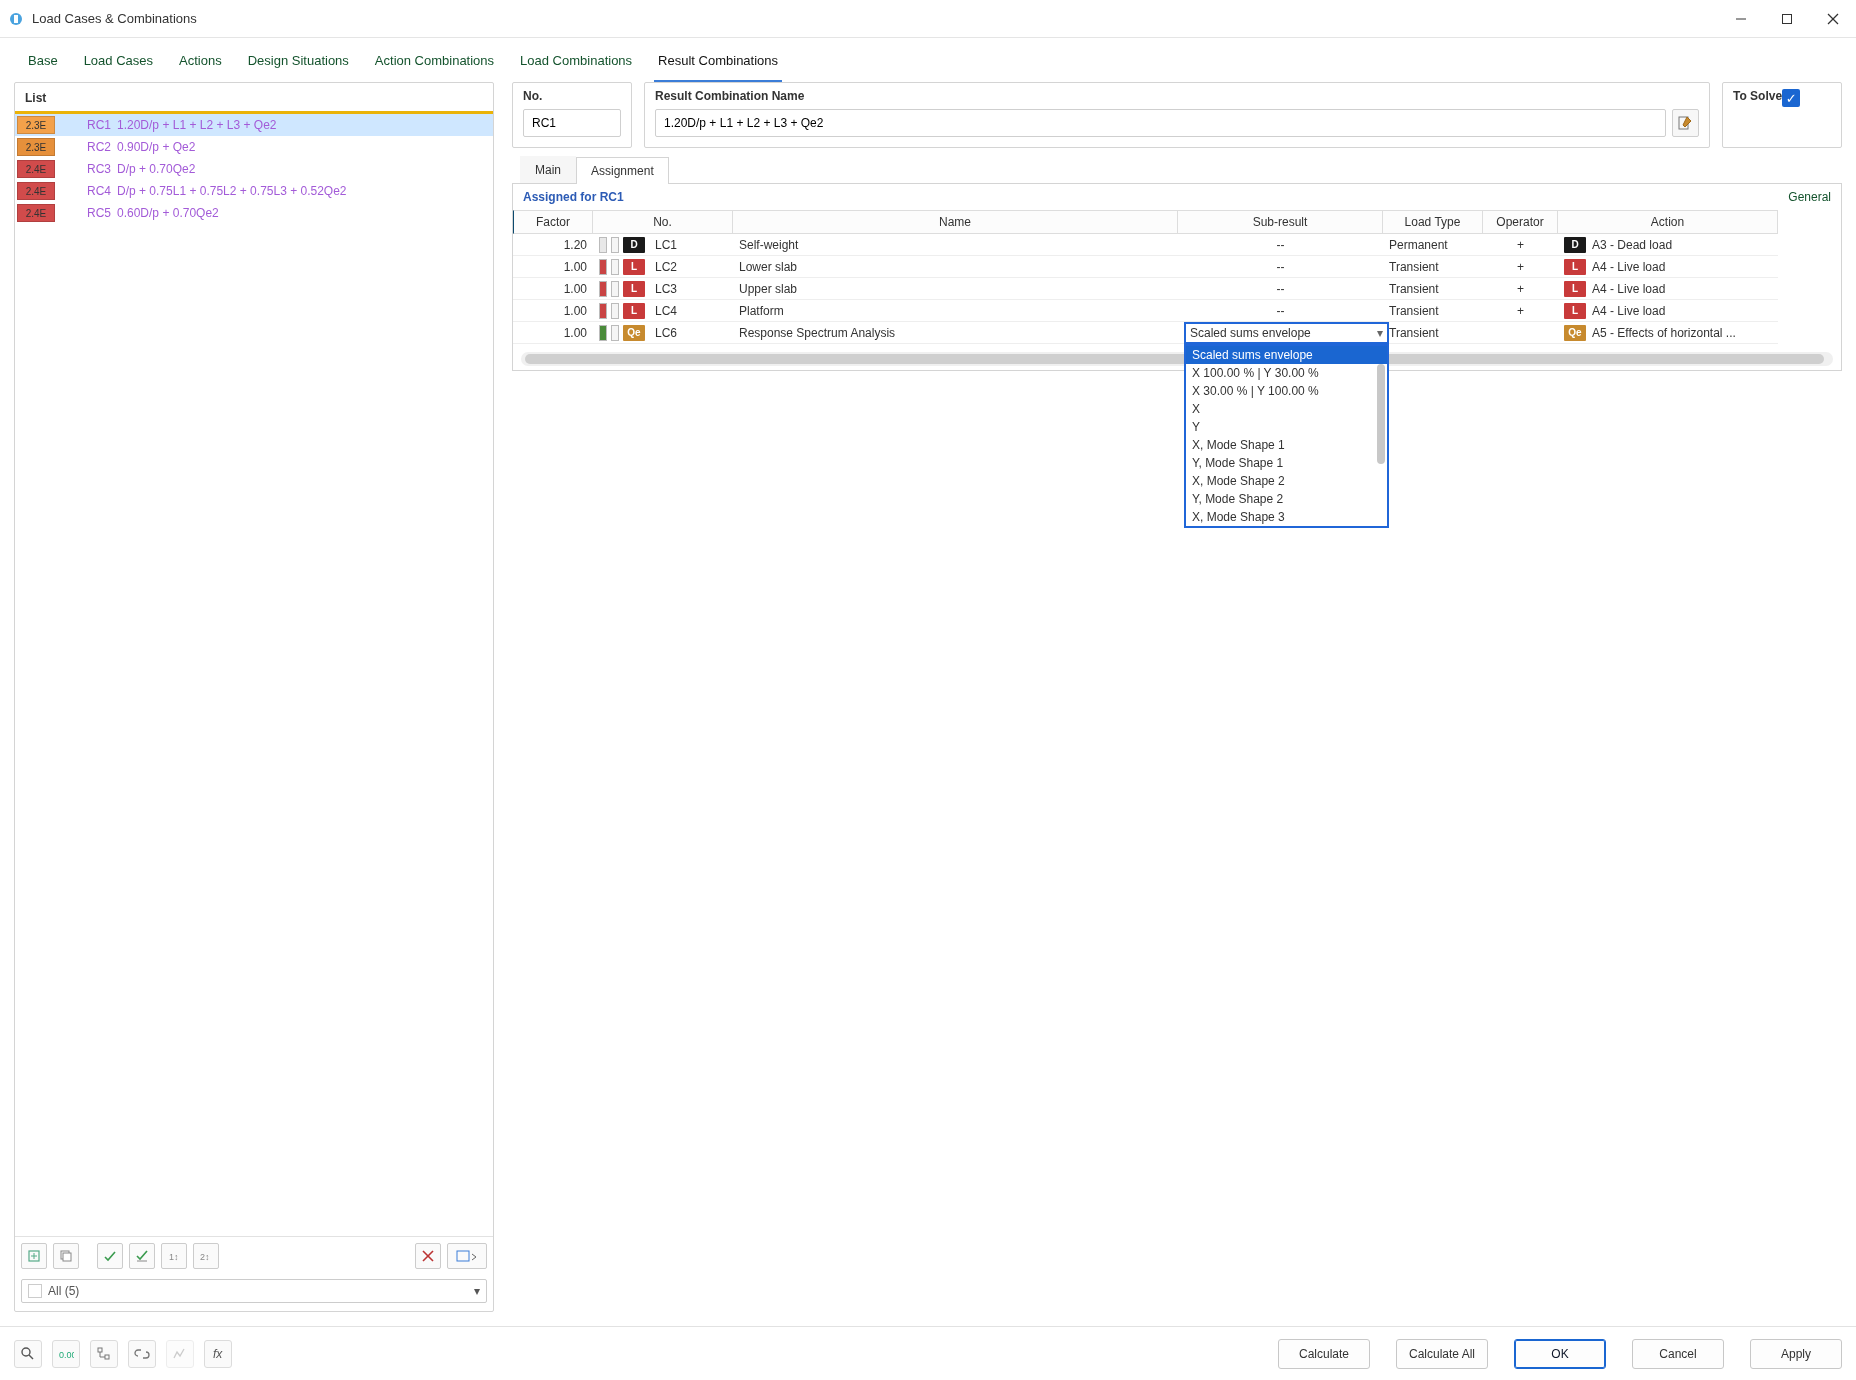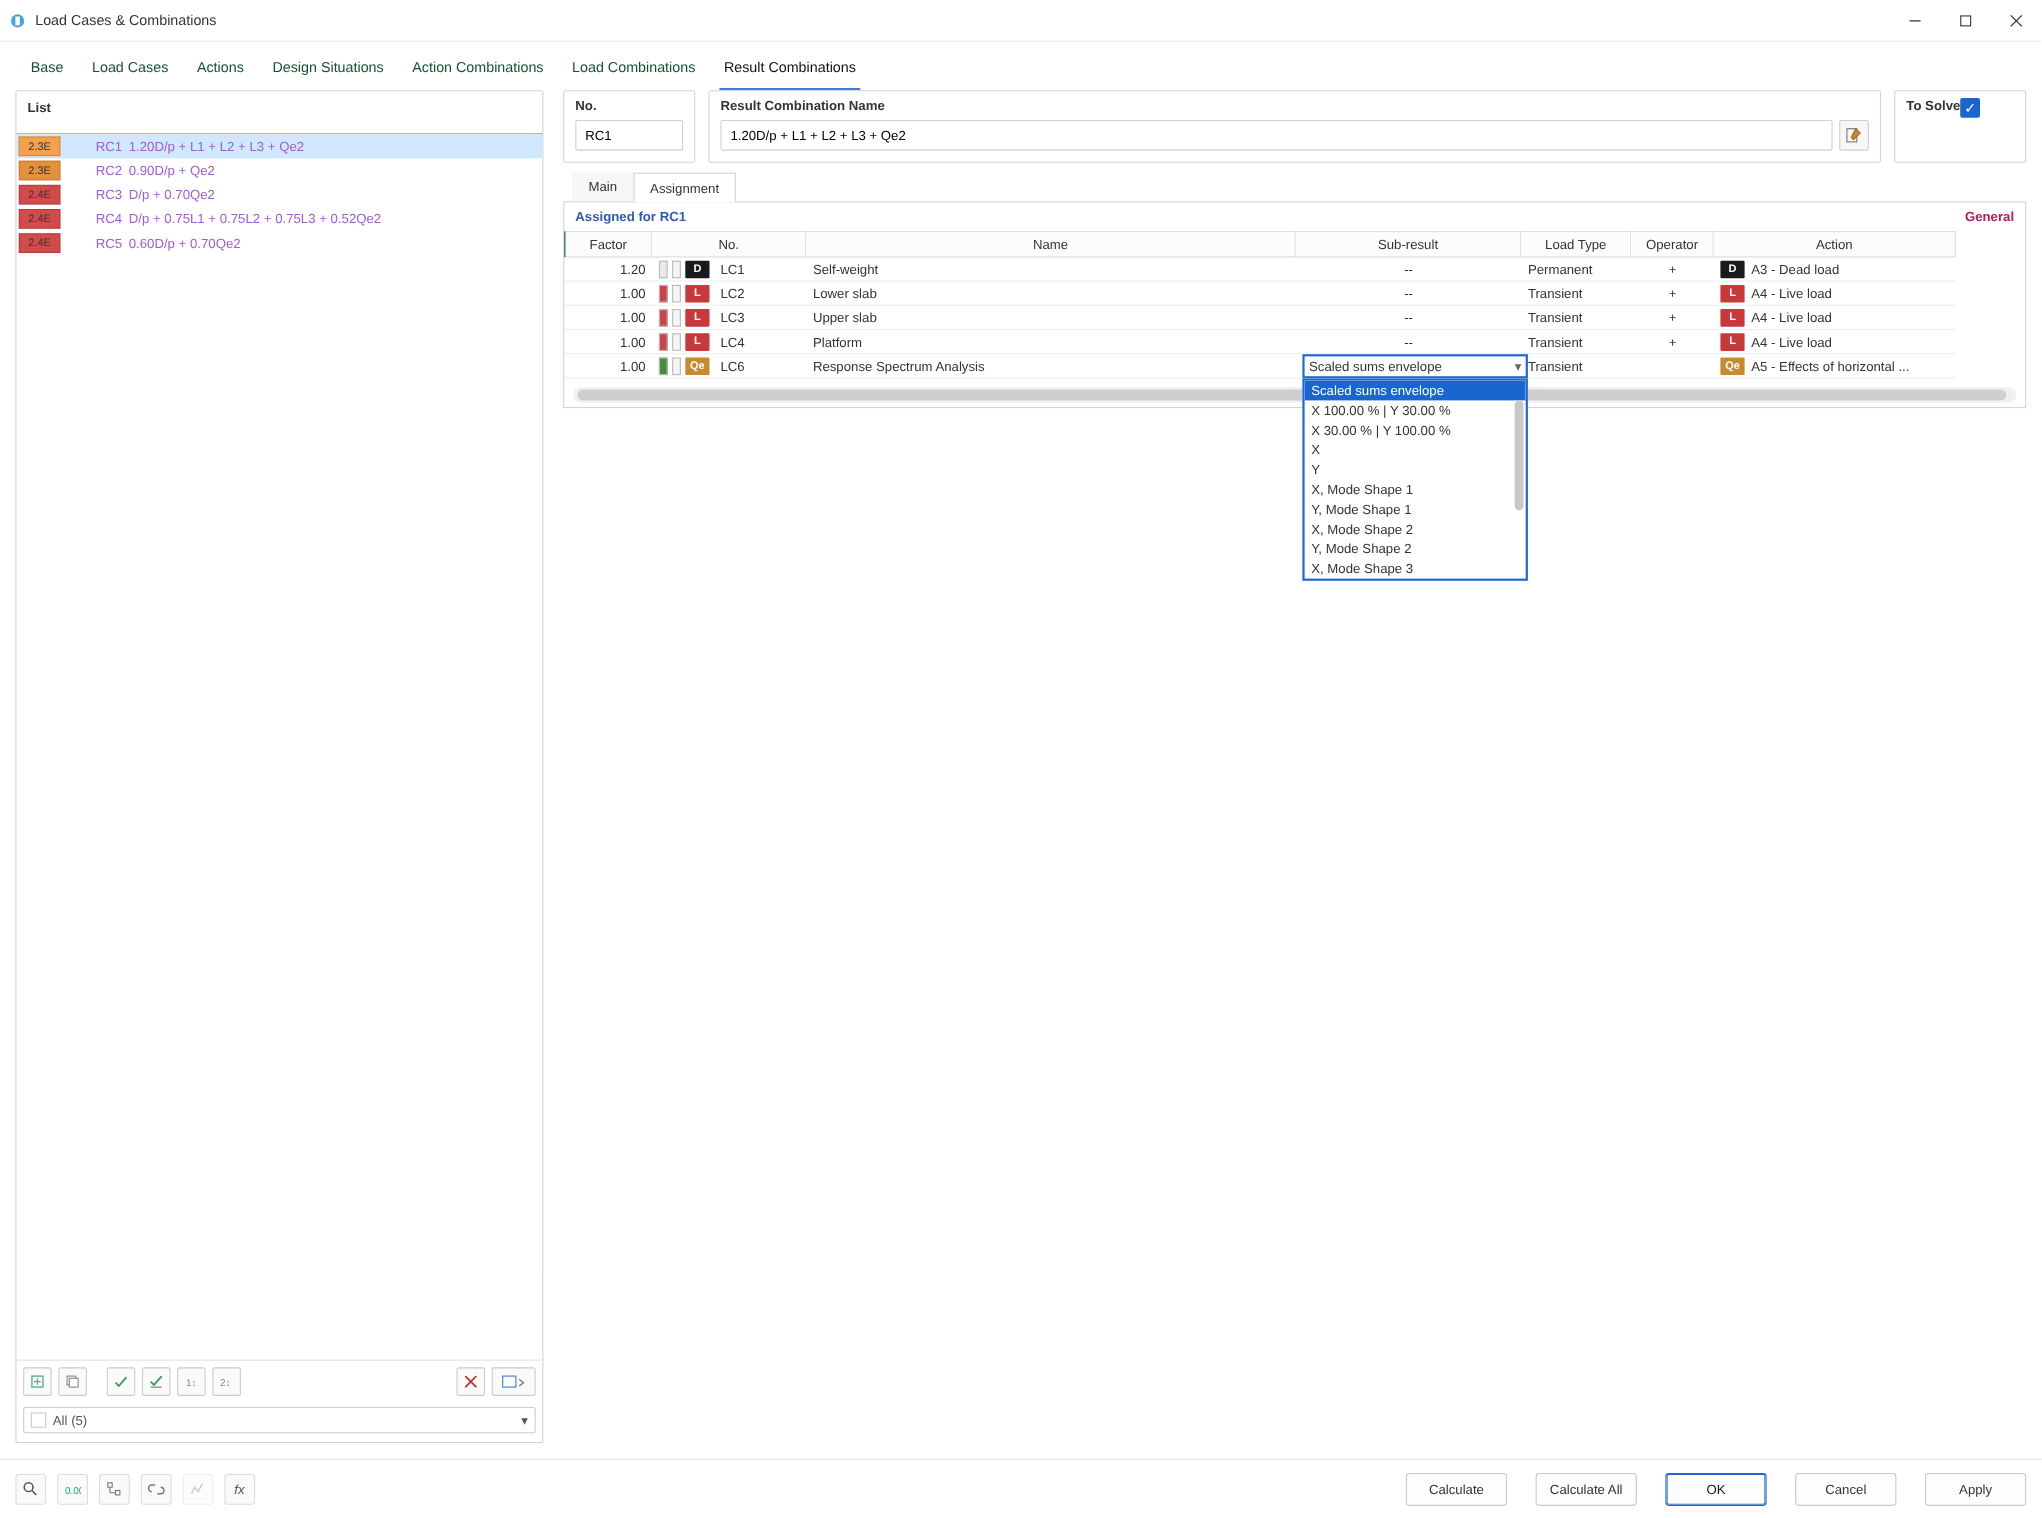--- a/index.html
+++ b/index.html
@@ -10,21 +10,21 @@
 .titlebar .title { flex: 1; font-size: 13px; color: #333; }
 .titlebar .win-controls { display: flex; }
 .titlebar .win-btn { width: 46px; height: 38px; display: flex; align-items: center; justify-content: center; cursor: default; }
 
 .tabs { height: 44px; display: flex; align-items: flex-end; padding: 0 24px; gap: 18px; background: #fff; }
 .tabs .tab { padding: 8px 4px 14px 4px; font-size: 13px; color: #14532d; cursor: default; }
 .tabs .tab.active { color: #111; font-weight: 400; border-bottom: 2px solid #3b7dd8; padding-bottom: 12px; }
 
 .main-area { display: flex; gap: 18px; padding: 0 14px 0 14px; height: 1230px; }
 .left-panel { width: 480px; border: 1px solid #d4d4d4; border-radius: 2px; display: flex; flex-direction: column; background:#fff; }
-.panel-header { font-size: 12px; font-weight: bold; color: #333; padding: 8px 10px 16px 10px; border-bottom: 1px solid #eab308; }
+.panel-header { font-size: 12px; font-weight: bold; color: #333; padding: 8px 10px 6px 10px; border-bottom: 3px solid #eab308; }
 .list-body { flex: 1; overflow: auto; padding: 0; }
 .list-row { display: flex; align-items: center; height: 22px; font-size: 12px; padding-left: 2px; }
 .list-row.selected { background: #cfe7ff; }
 .list-row .tag { width: 38px; height: 18px; font-size: 10px; display:flex; align-items:center; justify-content:center; color:#333; border:1px solid rgba(0,0,0,0.15); }
 .tag-orange { background: #f3a14a; }
 .tag-red    { background: #d14b4b; color:#fff; }
 .tag-orange2{ background: #e6903b; color:#fff; }
 .list-row .gap { width: 32px; }
 .list-row .rc { color: #a35bd8; margin-right: 6px; }
 .list-row .formula { color: #a35bd8; }
@@ -44,21 +44,21 @@
 .icon-btn { width:28px; height:28px; border:1px solid #cfcfcf; border-radius:2px; background:#f7f7f7; display:flex; align-items:center; justify-content:center; }
 .checkbox { width:18px; height:18px; background:#1a66d1; border-radius:2px; display:flex; align-items:center; justify-content:center; color:#fff; font-size:13px; }
 
 .subtabs { display:flex; gap:0; align-items:flex-end; border-bottom:1px solid #d4d4d4; padding-left:8px; }
 .subtab { padding:6px 14px; font-size:12px; border:1px solid transparent; border-bottom:none; cursor:default; background:#f6f6f6; }
 .subtab.active { background:#fff; border-color:#d4d4d4; position:relative; top:1px; }
 
 .assign-panel { border:1px solid #d4d4d4; border-top:none; flex:1; display:flex; flex-direction:column; }
 .assign-header { display:flex; justify-content:space-between; padding:6px 10px; font-size:12px; }
 .assign-title { font-weight:bold; color:#2c5bb5; }
-.assign-general { color:#be185d; font-weight:bold; cursor:default; }
+.assign-general { color:#14532d; font-weight:normal; cursor:default; }
 
 .grid { display:grid; grid-template-columns: 80px 140px 445px 205px 100px 75px 220px; font-size:12px; }
 .grid .hcell { border:1px solid #ddd; border-left:none; padding:4px 6px; text-align:center; background:#fcfcfc; font-weight:400; }
 .grid .hcell:first-child { border-left:1px solid #0c4a6e; }
 .grid .cell { border-bottom:1px solid #eee; padding:3px 6px; height:22px; display:flex; align-items:center; }
 .cell.center { justify-content:center; }
 .cell.right { justify-content:flex-end; }
 .badge { display:inline-flex; align-items:center; justify-content:center; width:22px; height:16px; color:#fff; font-size:10px; border-radius:1px; margin-right:6px; font-weight:bold; }
 .badge-black { background:#1a1a1a; }
 .badge-red   { background:#c83a3a; }

